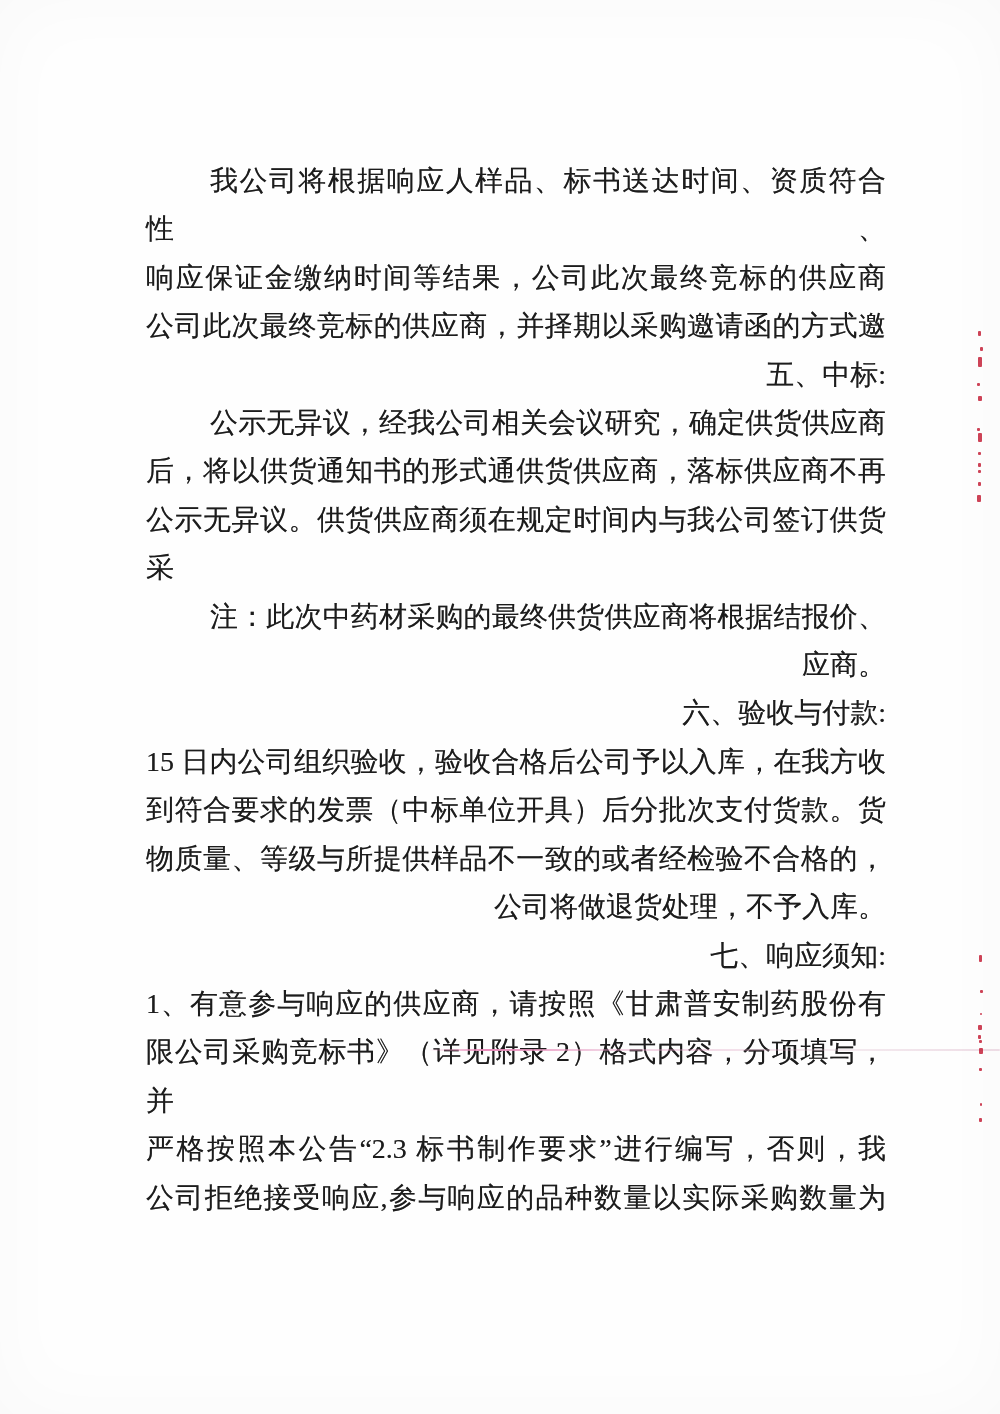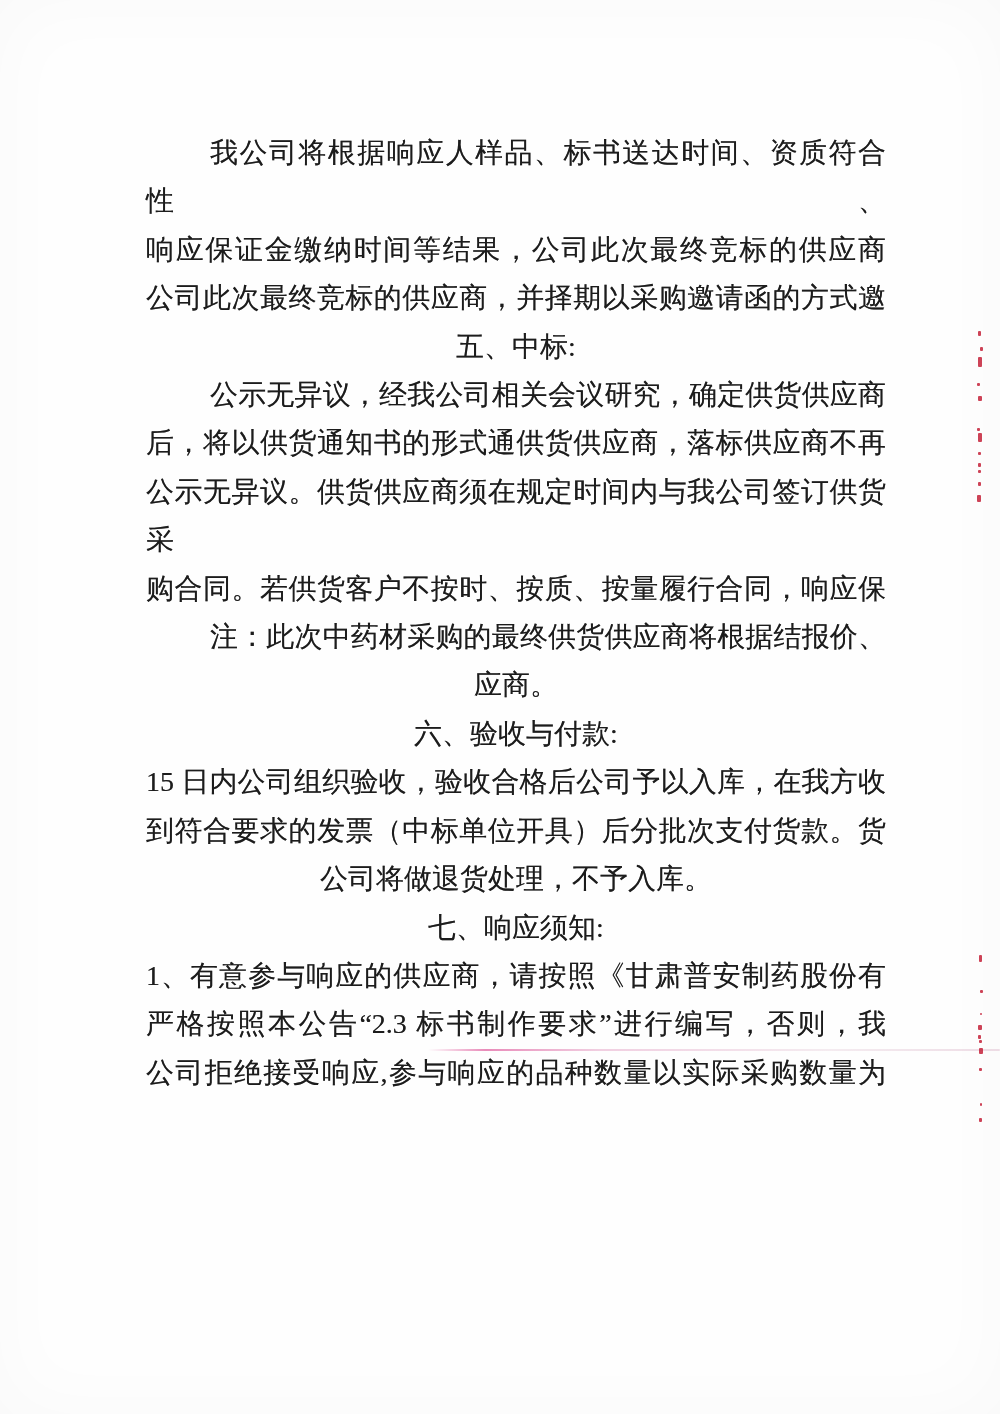--- a/index.html
+++ b/index.html
@@ -26,21 +26,21 @@
     left: 146px;
     top: 129px;
     width: 740px;
     font-size: 28px;
     line-height: 48.4px;
     color: #1c1c1c;
     font-family: "Liberation Serif", "DejaVu Serif", serif;
   }
   .line {
     width: 100%;
-    text-align: center;
+    text-align: right;
     
     text-shadow: 0 0 0.4px rgba(20,20,20,0.55);
   }
   .line.j {
     text-align: justify;
     text-align-last: justify;
   }
   .line.i {
     text-indent: 64px;
   }
@@ -51,37 +51,38 @@
   }
   .speck {
     position: absolute;
     border-radius: 1px;
   }
 </style>
 </head>
 <body>
 
 <div class="page" style="background: rgb(254, 254, 254);">
-  <div class="text-block" style="color: rgb(28, 28, 28);">
+  <div class="text-block" style="color: rgb(28, 28, 28); margin-top: 28px;">
       <div class="line j i">我公司将根据响应人样品、标书送达时间、资质符合性、</div>
       <div class="line j">响应保证金缴纳时间等结果，公司此次最终竞标的供应商</div>
       <div class="line j">公司此次最终竞标的供应商，并择期以采购邀请函的方式邀</div>
       <div class="line">五、中标:</div>
       <div class="line j i">公示无异议，经我公司相关会议研究，确定供货供应商</div>
       <div class="line j">后，将以供货通知书的形式通供货供应商，落标供应商不再</div>
       <div class="line j">公示无异议。供货供应商须在规定时间内与我公司签订供货采</div>
-      <div class="line j">购合同。若供货客户不按时、按质、按量履行合同，响应保</div>
       <div class="line j i">注：此次中药材采购的最终供货供应商将根据结报价、</div>
       <div class="line">应商。</div>
       <div class="line">六、验收与付款:</div>
       <div class="line j">15 日内公司组织验收，验收合格后公司予以入库，在我方收</div>
       <div class="line j">到符合要求的发票（中标单位开具）后分批次支付货款。货</div>
+      <div class="line j">物质量、等级与所提供样品不一致的或者经检验不合格的，</div>
       <div class="line">公司将做退货处理，不予入库。</div>
       <div class="line">七、响应须知:</div>
       <div class="line j">1、有意参与响应的供应商，请按照《甘肃普安制药股份有</div>
+      <div class="line j">限公司采购竞标书》（详见附录 2）格式内容，分项填写，并</div>
       <div class="line j">严格按照本公告“2.3 标书制作要求”进行编写，否则，我</div>
       <div class="line j">公司拒绝接受响应,参与响应的品种数量以实际采购数量为</div>
     </div>
   <div class="pink-line" style="left: 428px; top: 1049px; width: 572px; height: 2px; background: linear-gradient(to right, rgba(233, 140, 186, 0), rgb(233, 140, 186) 10%, rgba(225, 150, 190, 0.45) 30%, rgba(210, 170, 190, 0.22) 70%, rgba(210, 160, 185, 0.35) 100%);"></div>
 <div class="speck" style="left: 978px; top: 331px; width: 3px; height: 5px; background: rgb(196, 34, 58); opacity: 0.85;"></div>
     <div class="speck" style="left: 980px; top: 347px; width: 3px; height: 4px; background: rgb(196, 34, 58); opacity: 0.85;"></div>
     <div class="speck" style="left: 978px; top: 357px; width: 4px; height: 10px; background: rgb(196, 34, 58); opacity: 0.85;"></div>
     <div class="speck" style="left: 977px; top: 383px; width: 3px; height: 3px; background: rgb(196, 34, 58); opacity: 0.85;"></div>
     <div class="speck" style="left: 978px; top: 396px; width: 4px; height: 5px; background: rgb(196, 34, 58); opacity: 0.85;"></div>
     <div class="speck" style="left: 977px; top: 428px; width: 3px; height: 3px; background: rgb(196, 34, 58); opacity: 0.85;"></div>

